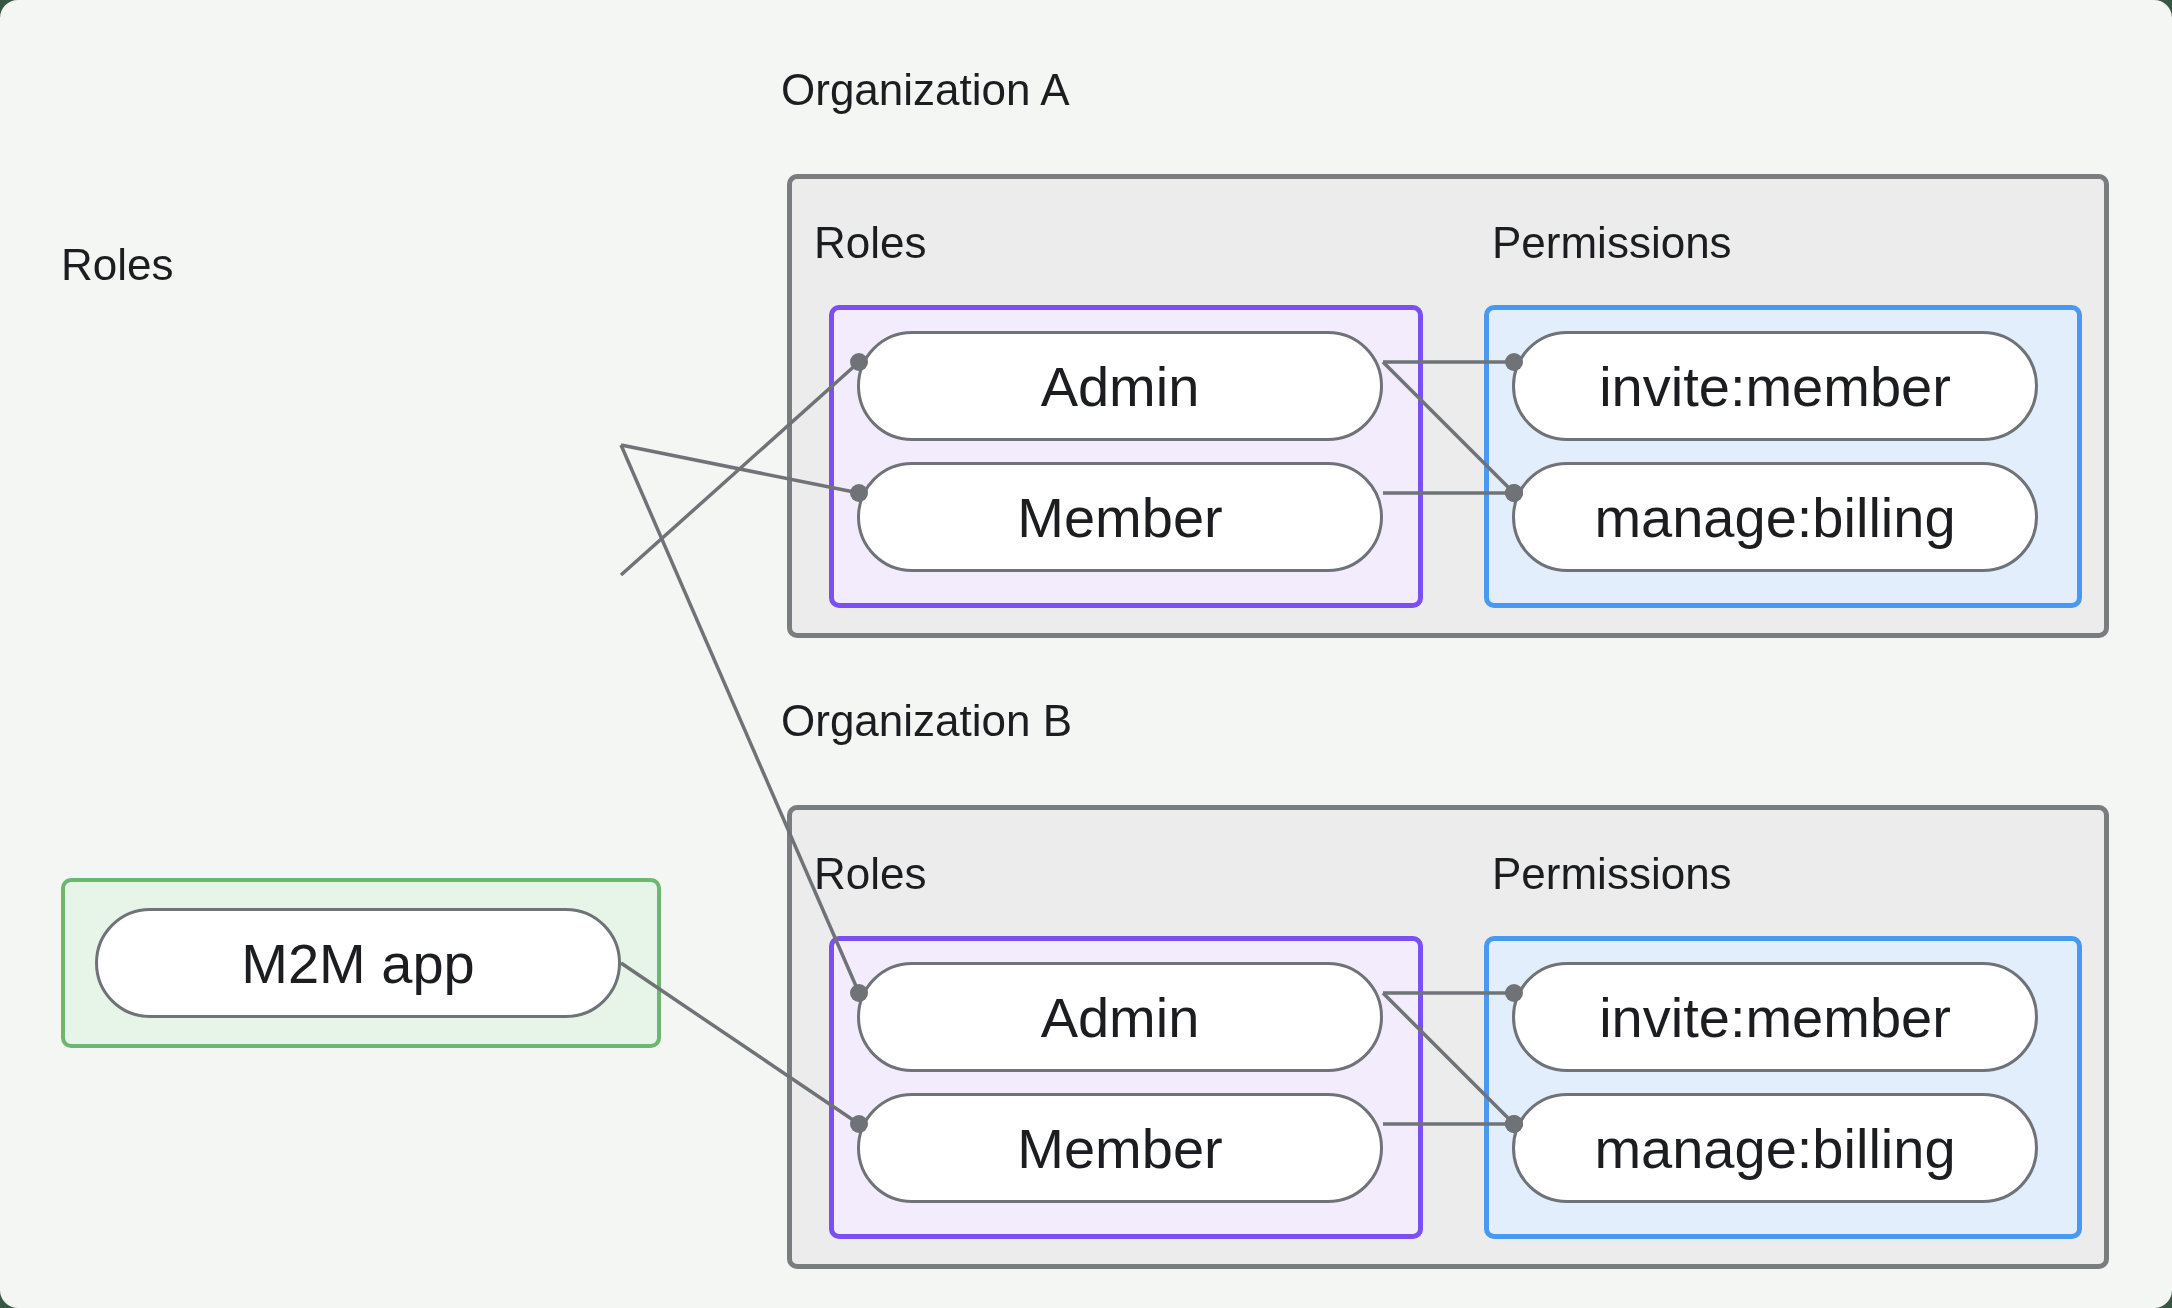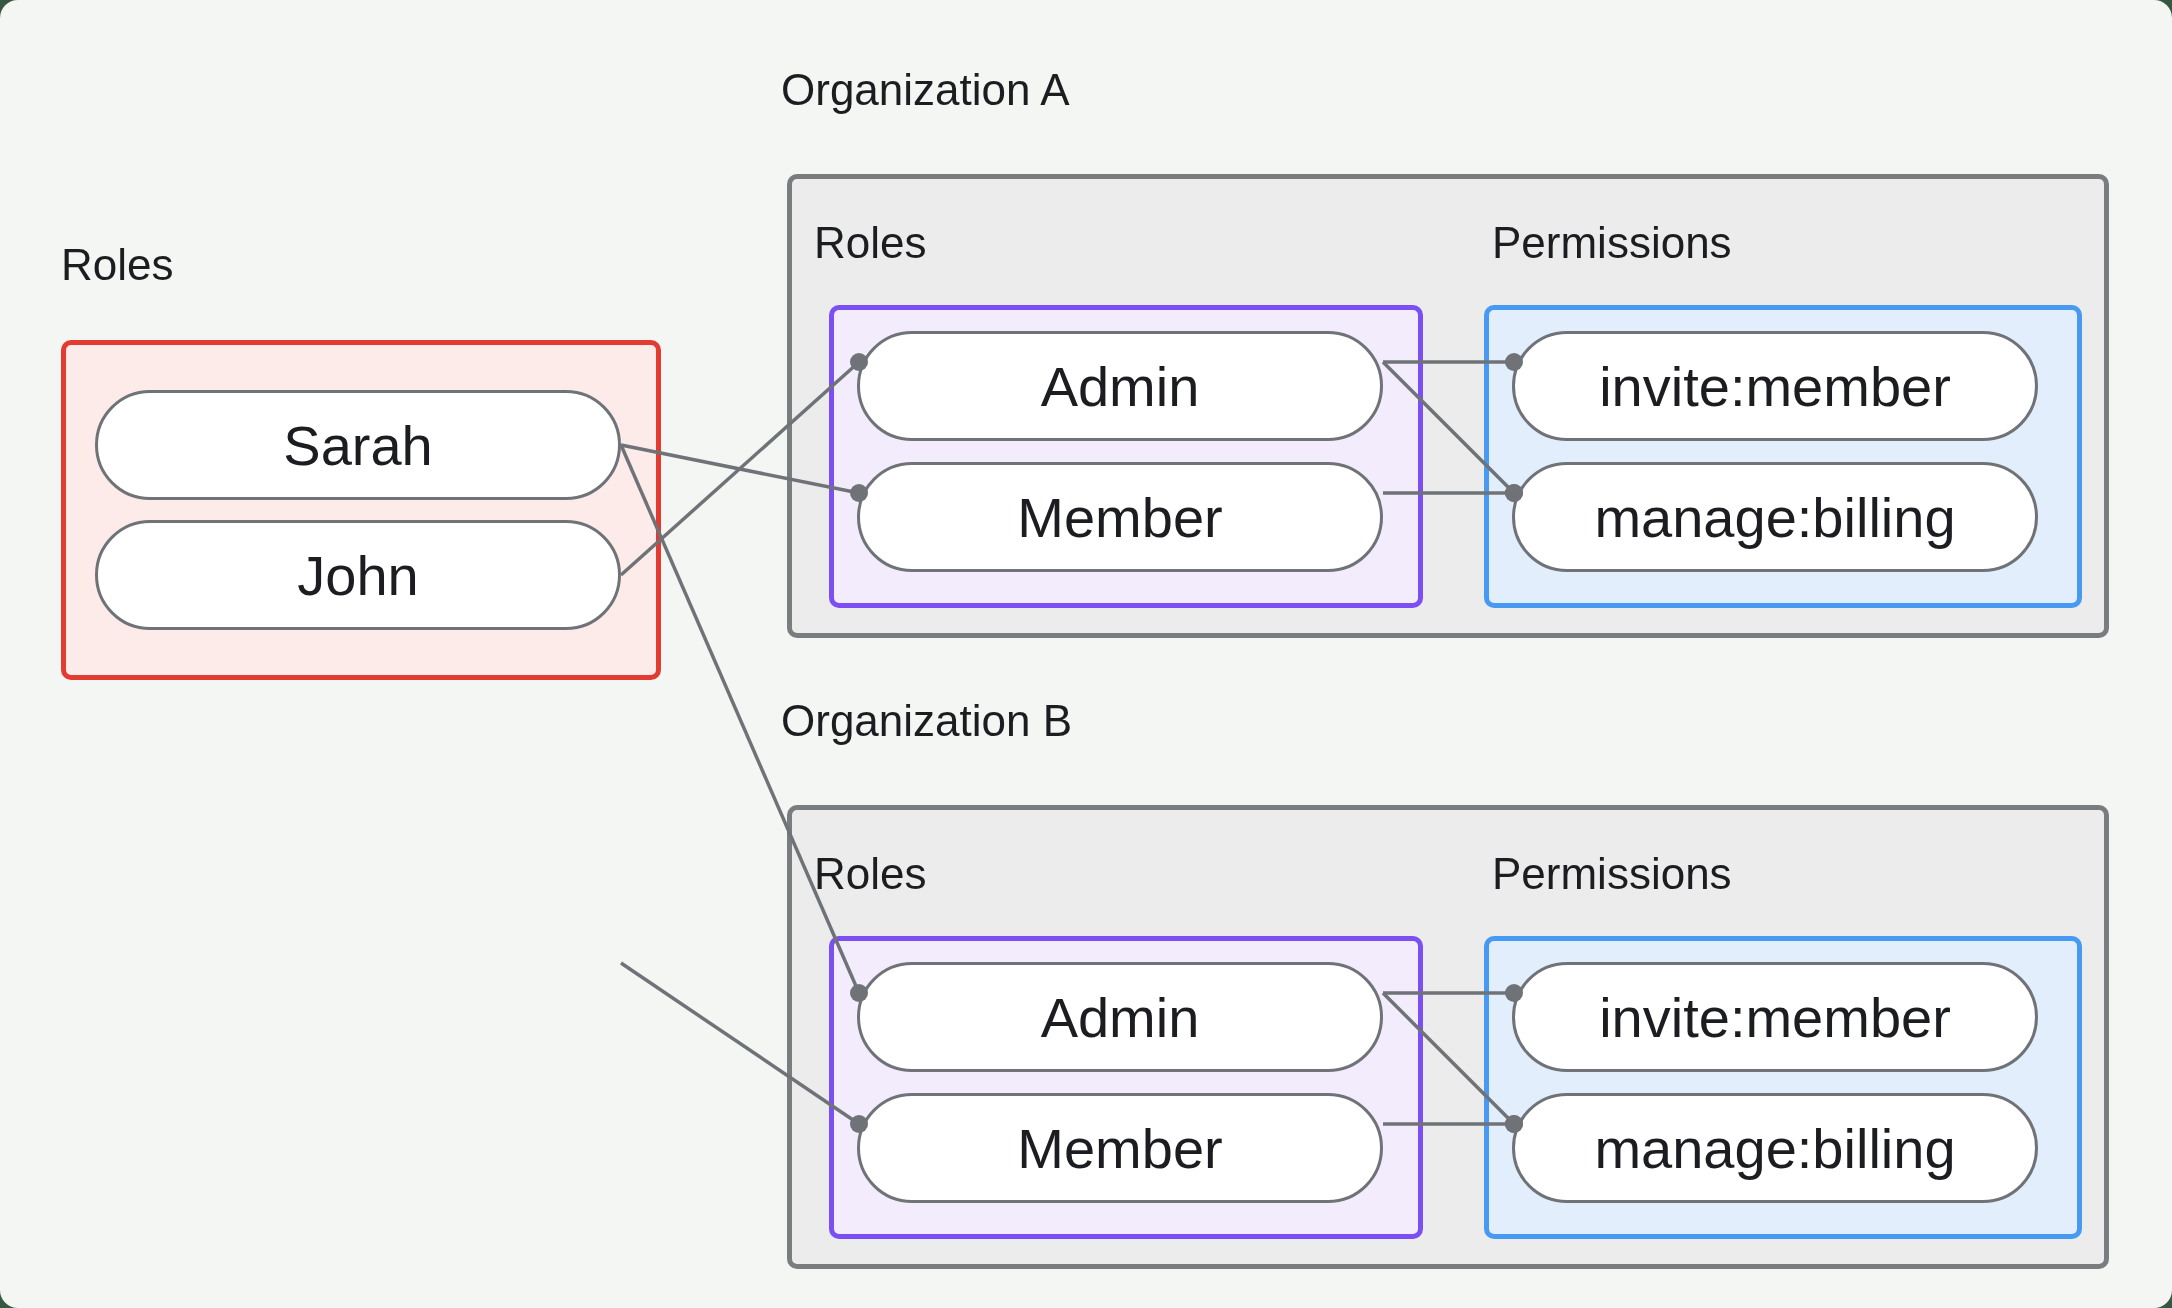--- a/index.html
+++ b/index.html
@@ -117,30 +117,27 @@
     pointer-events: none;
   }
 </style>
 </head>
 <body>
 
 <div class="canvas">
 
   <div class="section-label users-label">Roles</div>
 
-  <div class="group-box users-box">
+
+
+  <div class="group-box m2m-box">
     <div class="pill pill-1">
-      <span>Sarah</span>
-    </div>
-    <div class="pill pill-2">
-      <span>John</span>
+      <span>M2M app</span>
     </div>
   </div>
-
-
 
   <div class="section-label org-a-label">Organization A</div>
 
   <div class="org-box org-a">
     <div class="inner-label roles-title">Roles</div>
     <div class="inner-label permissions-title">Permissions</div>
 
     <div class="sub-box roles-box"></div>
     <div class="sub-box permissions-box"></div>
 

